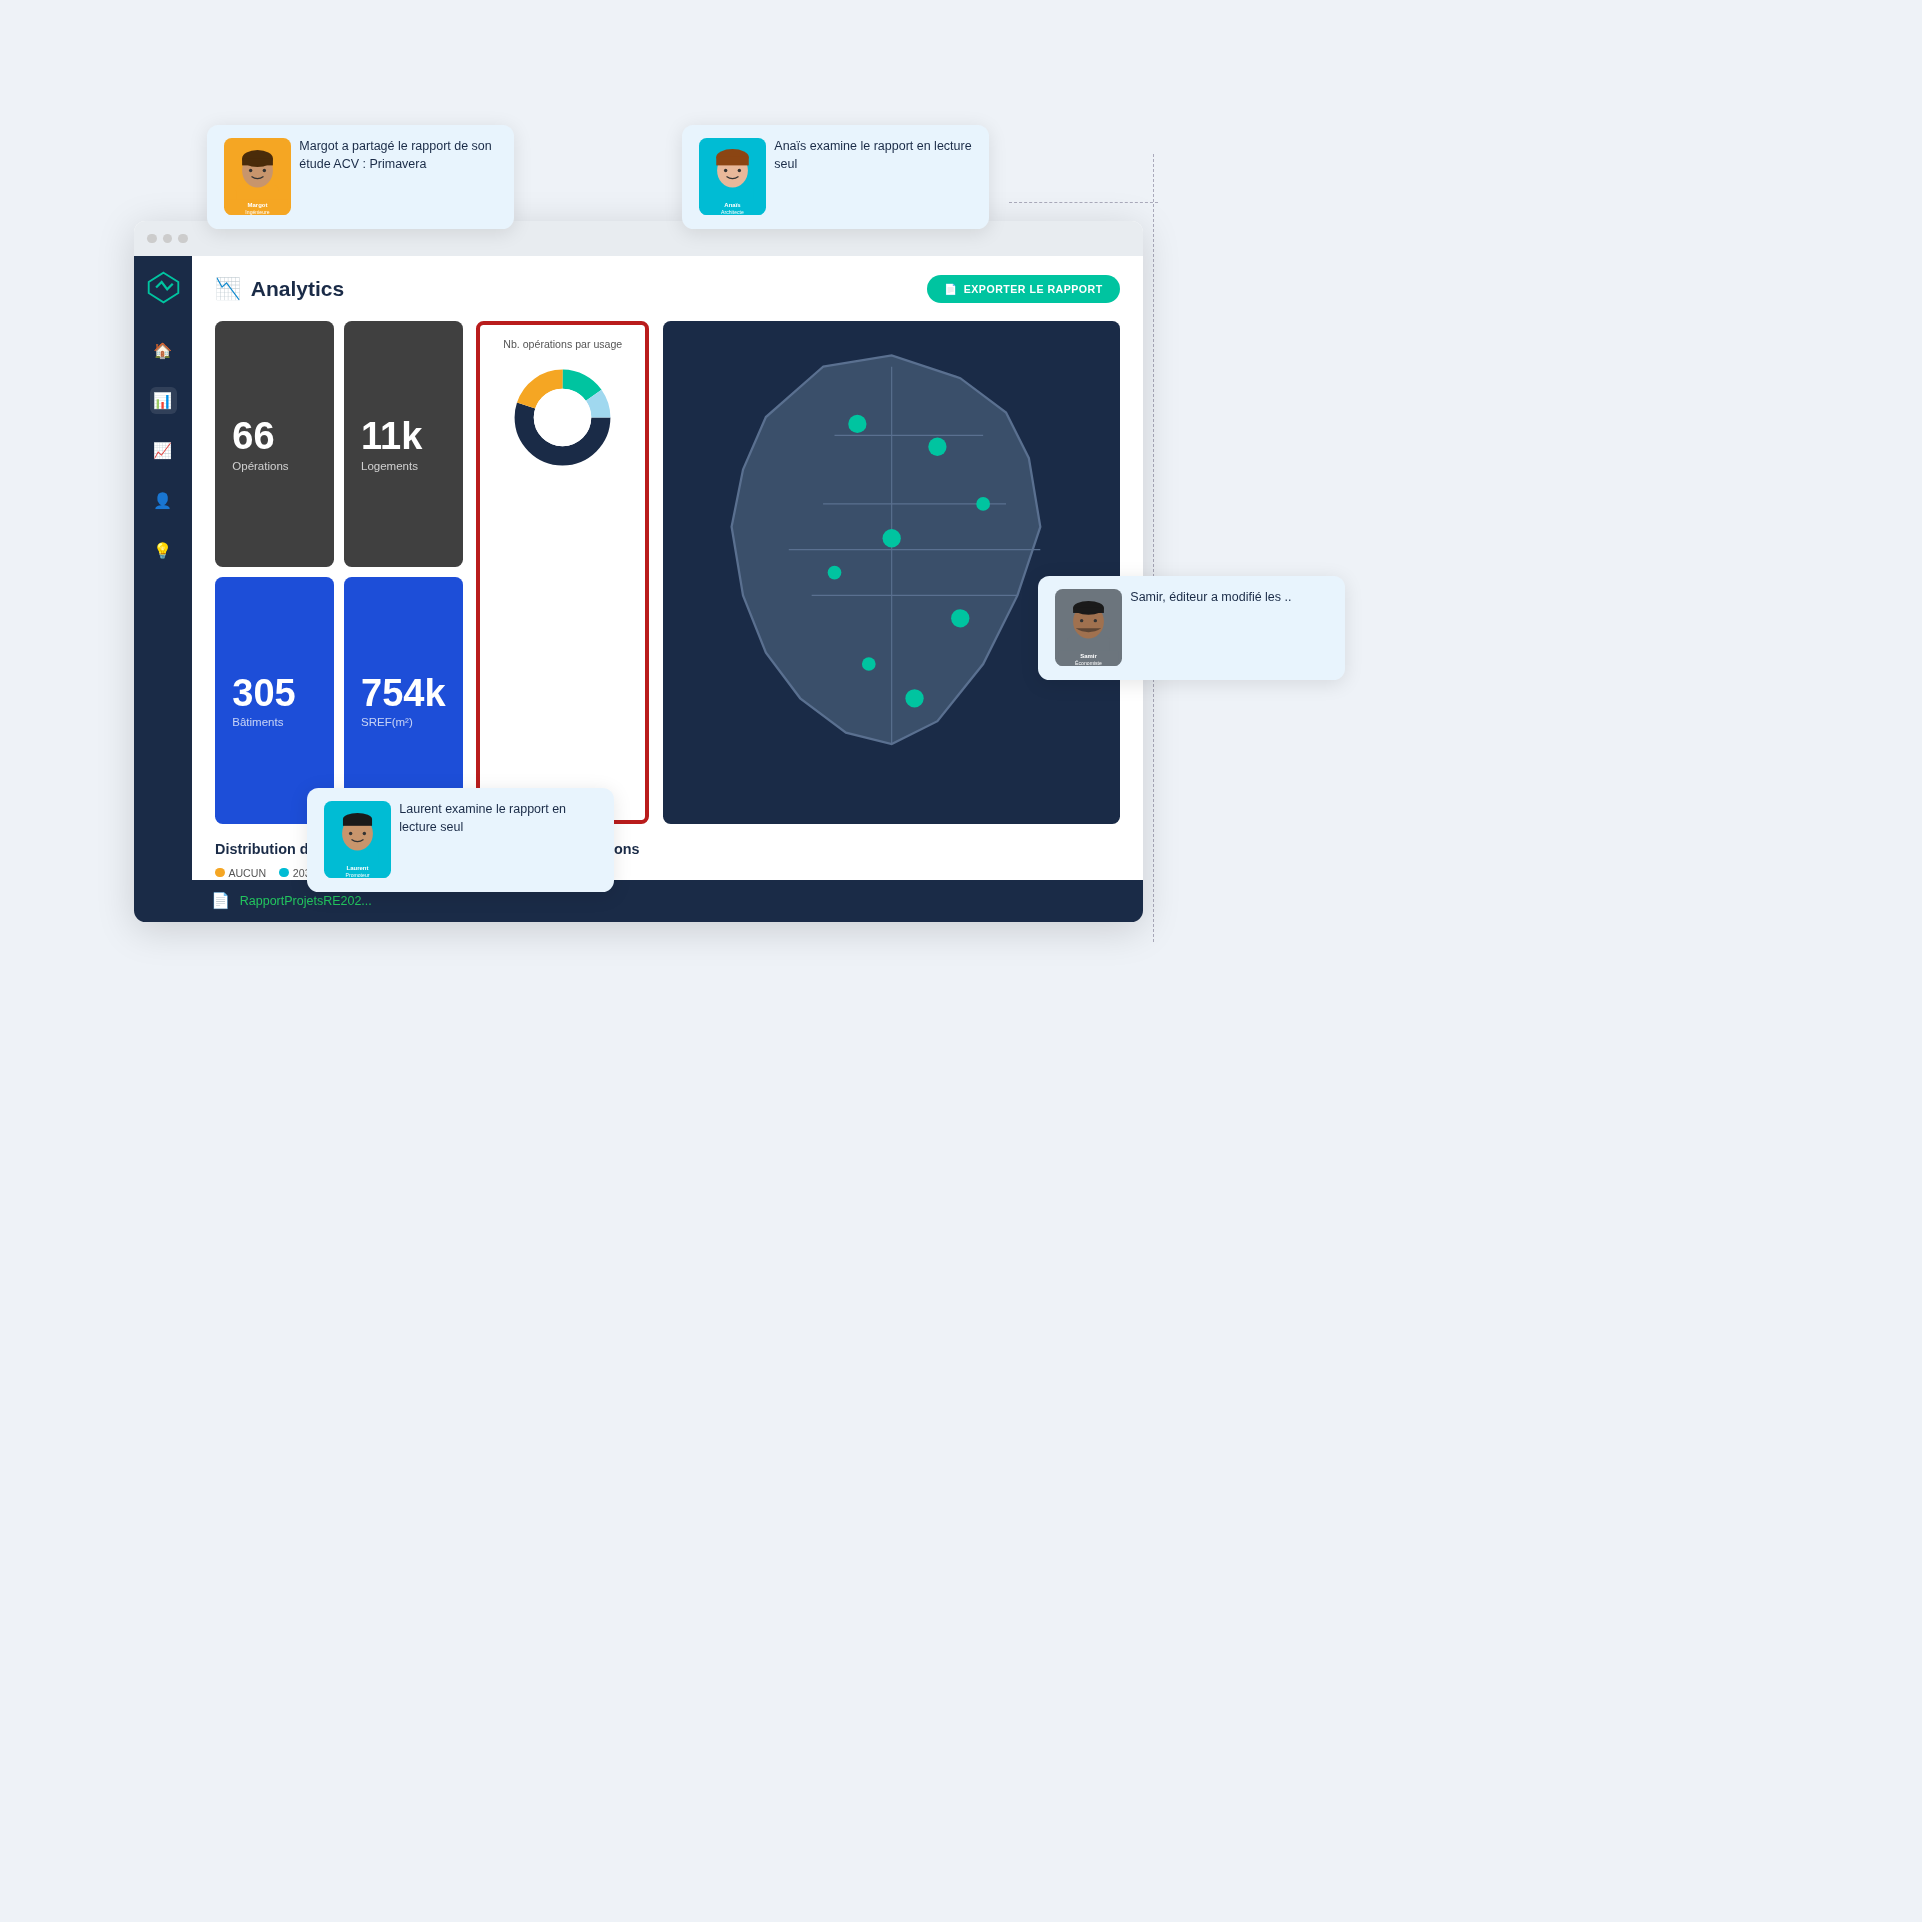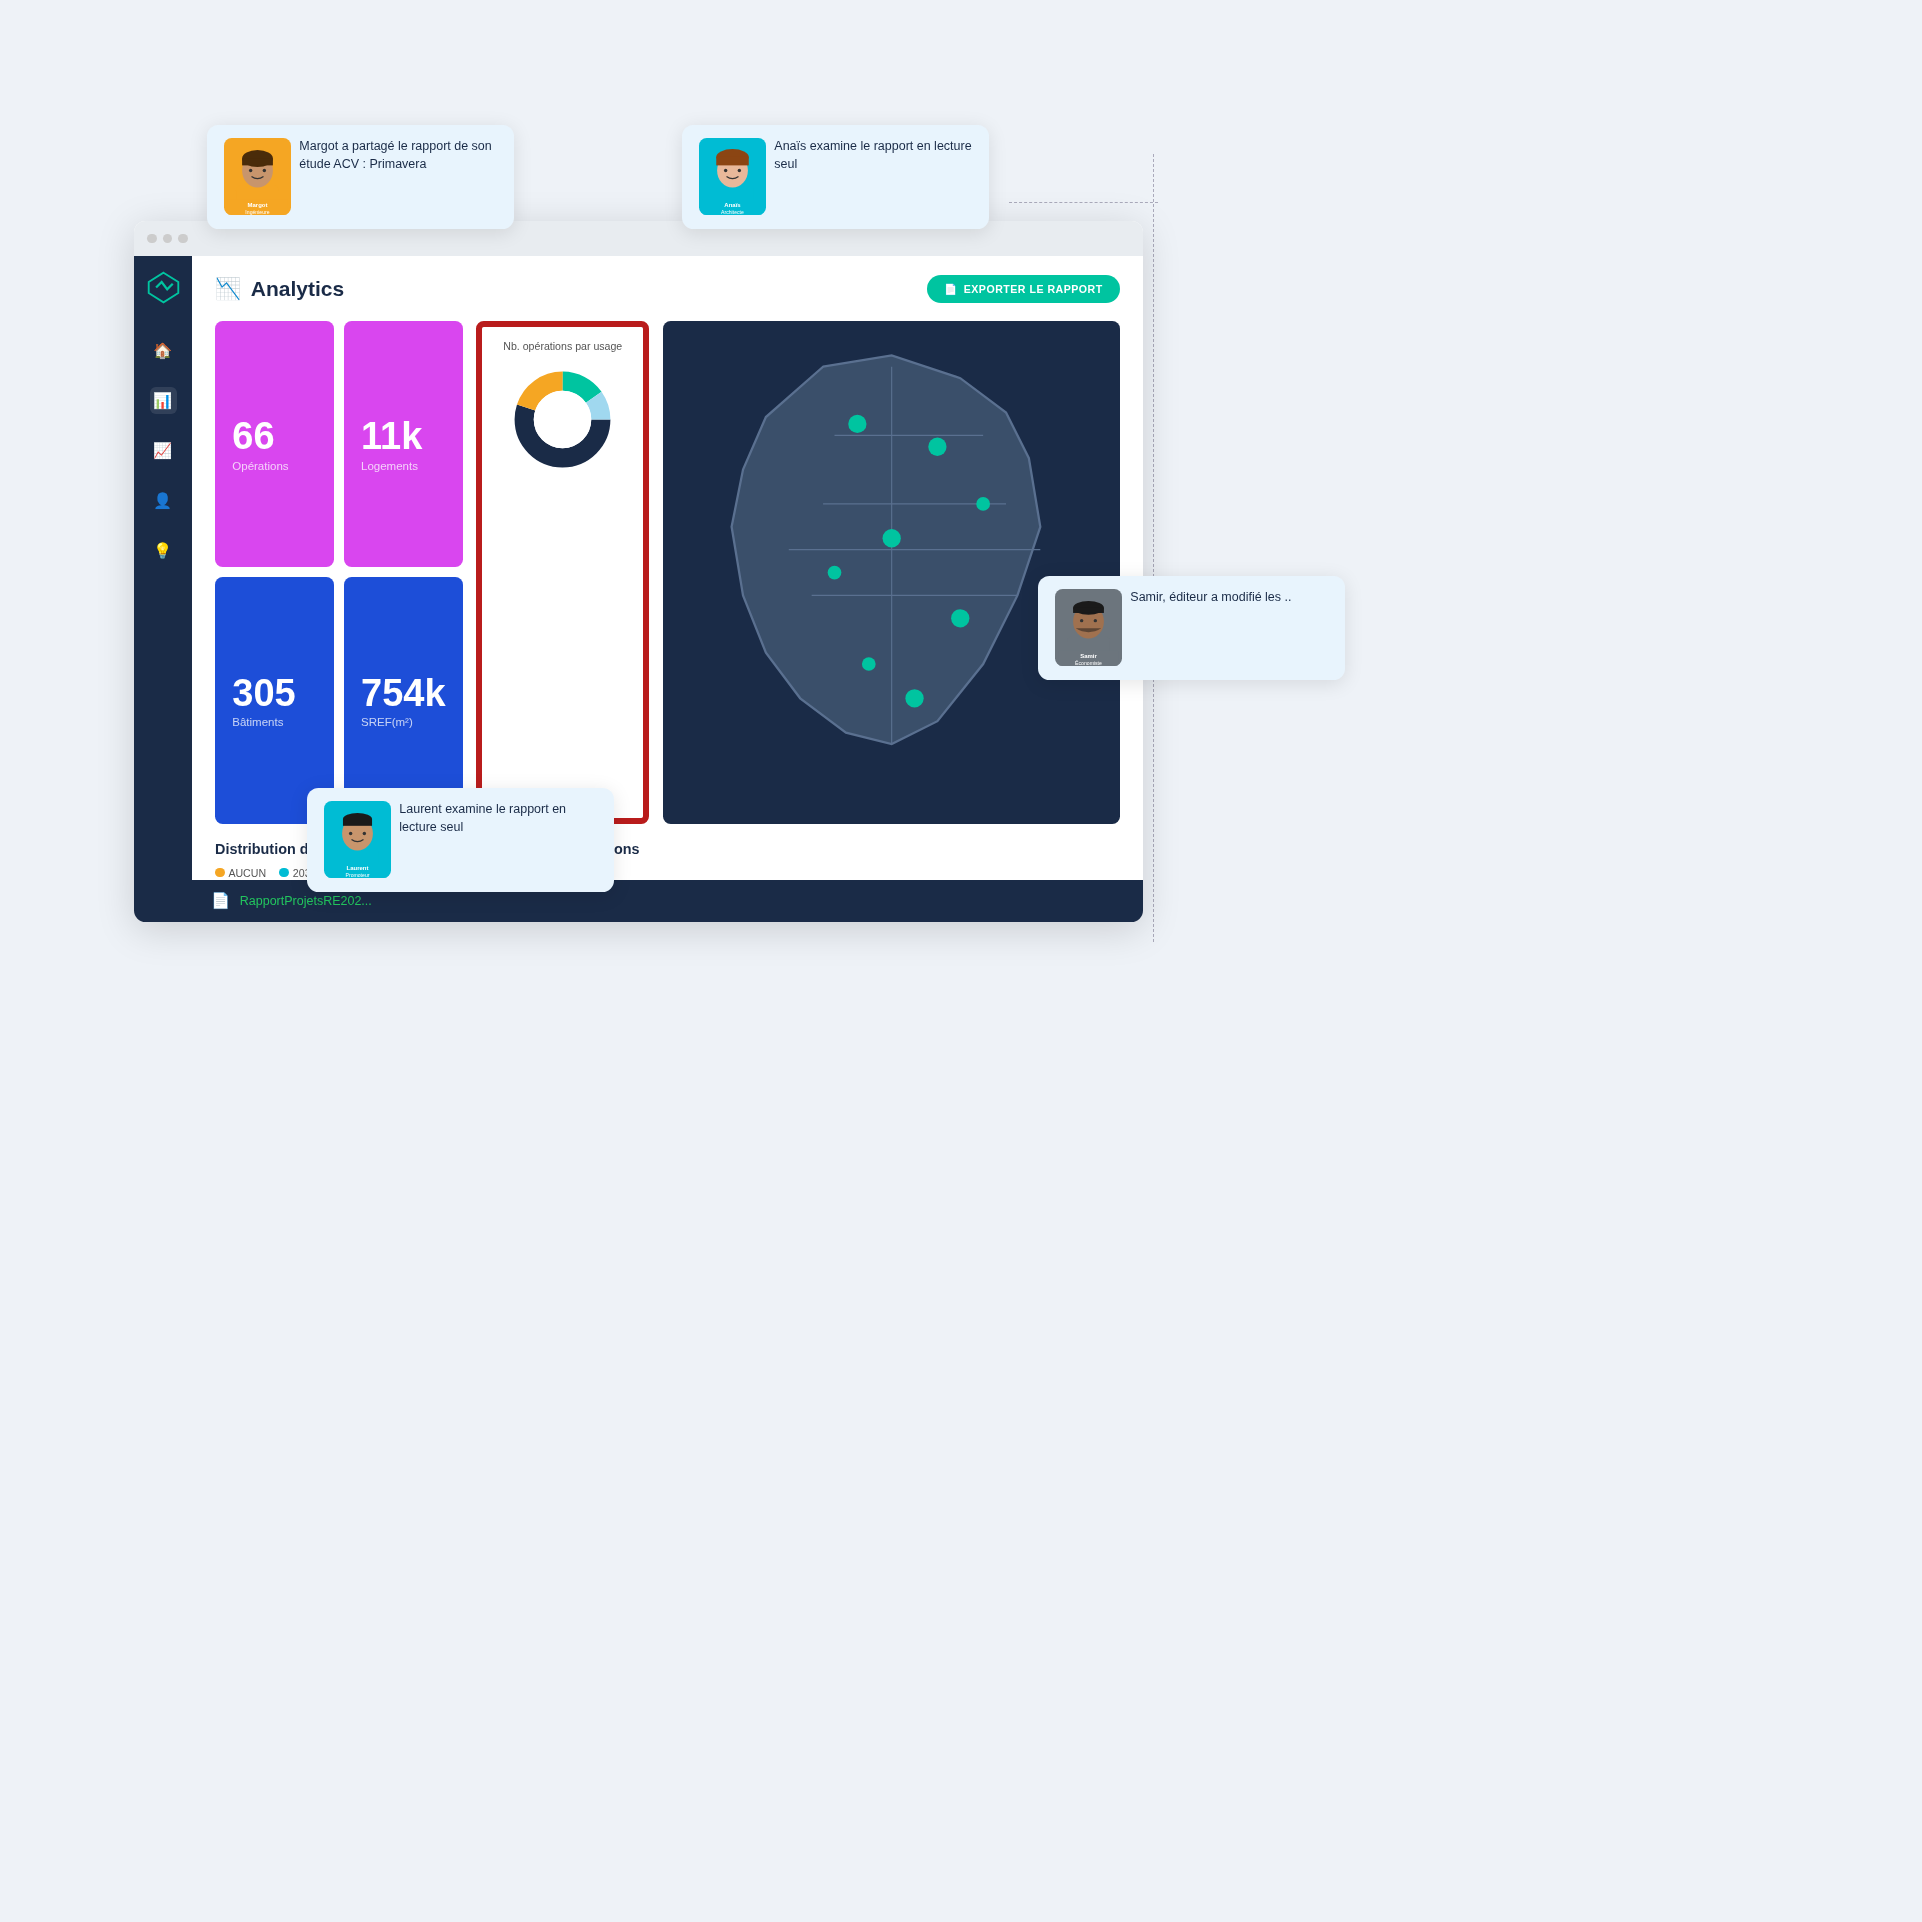--- a/index.html
+++ b/index.html
@@ -133,21 +133,21 @@
       font-weight: 700;
       letter-spacing: 0.5px;
       cursor: pointer;
       display: flex;
       align-items: center;
       gap: 5.8px;
       text-transform: uppercase;
     }
 
     .kpi-card {
-      background: #d946ef;
+      background: #404040;
       border-radius: 7.7px;
       padding: 13.4px 17.3px;
       color: #fff;
       display: flex;
       flex-direction: column;
       justify-content: center;
     }
 
     .kpi-card.teal {
       background: #1d4ed8;
@@ -162,21 +162,21 @@
 
     .kpi-label {
       font-size: 11.5px;
       color: rgba(255,255,255,0.75);
       margin-top: 1.9px;
     }
 
     
     .donut-card {
       background: #fff;
-      border: 6px solid #b91c1c;
+      border: 4px solid #b91c1c;
       border-radius: 7.7px;
       padding: 13.4px;
       width: 173px;
       display: flex;
       flex-direction: column;
       align-items: center;
     }
 
     .donut-title {
       font-size: 10.6px;

